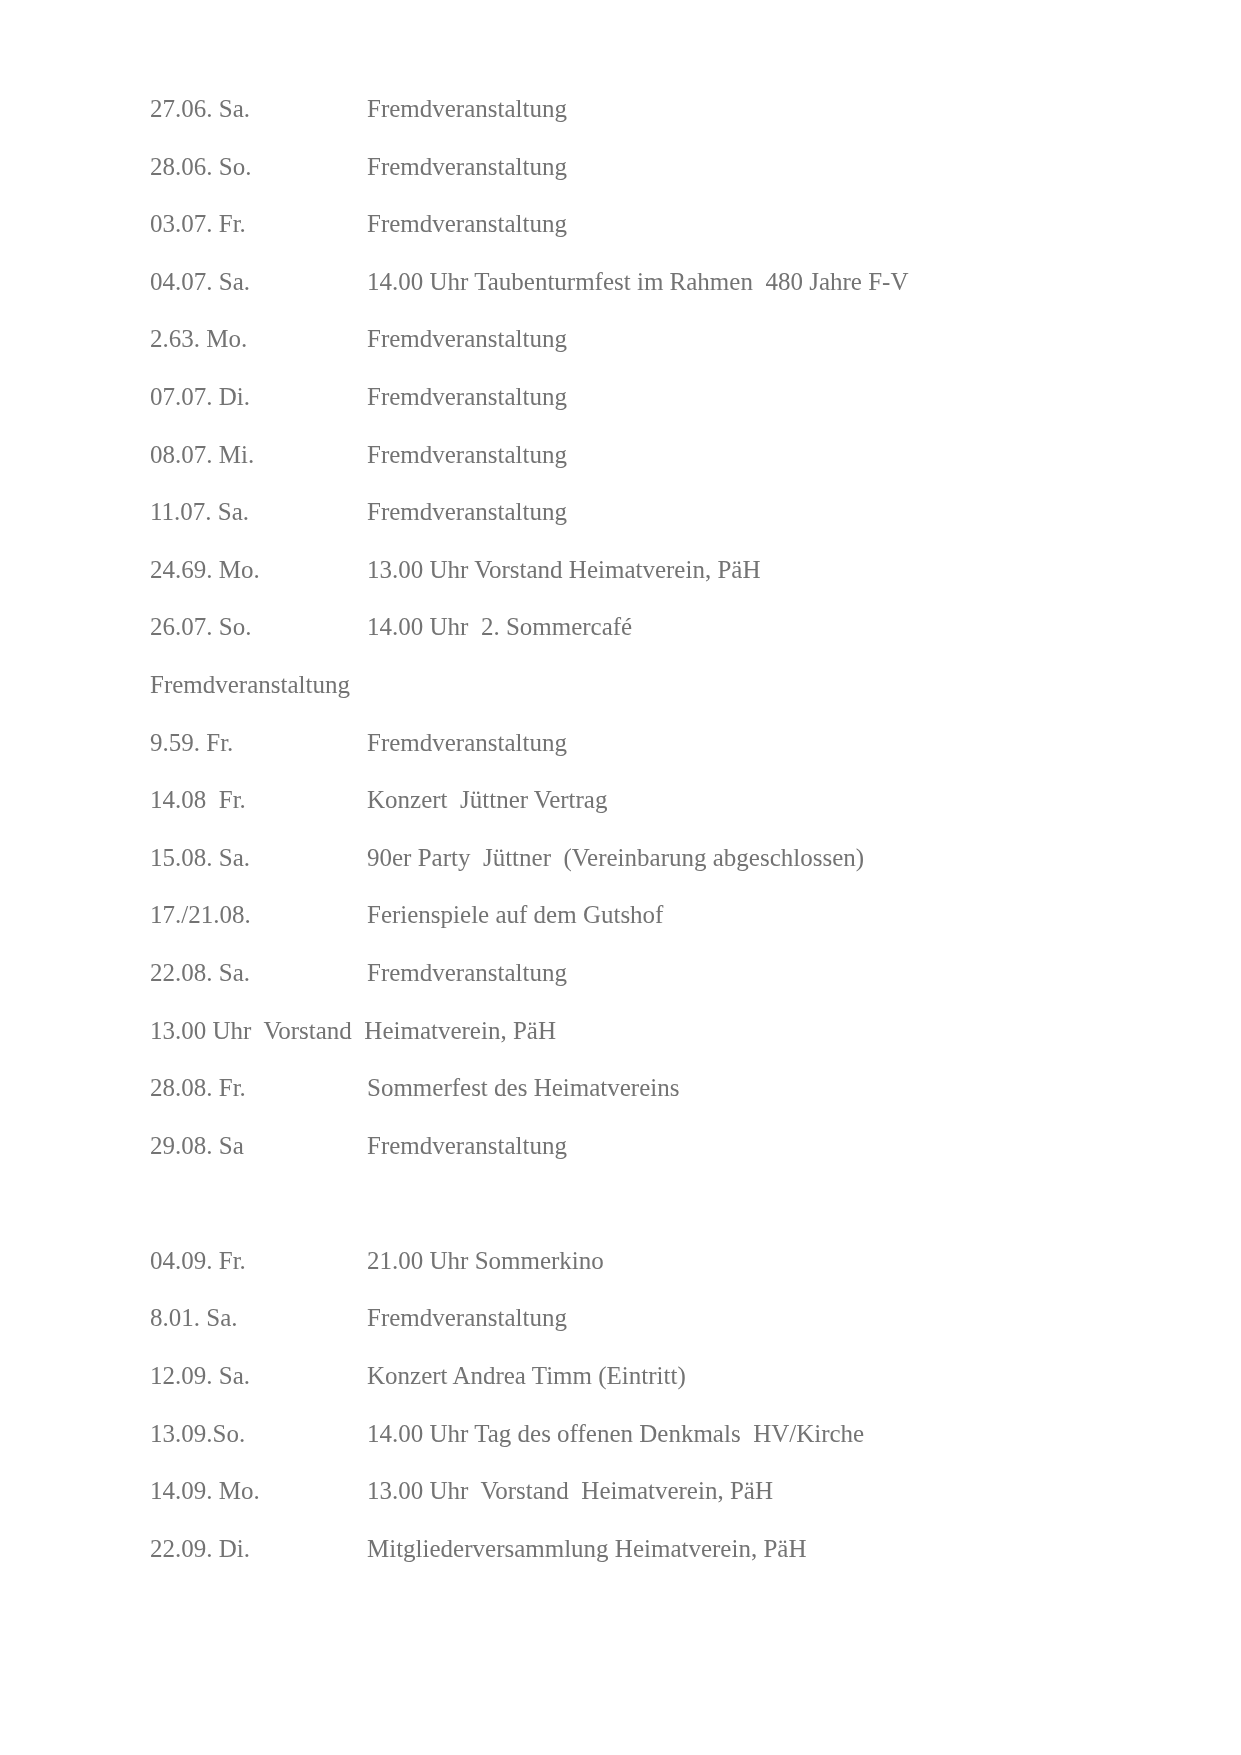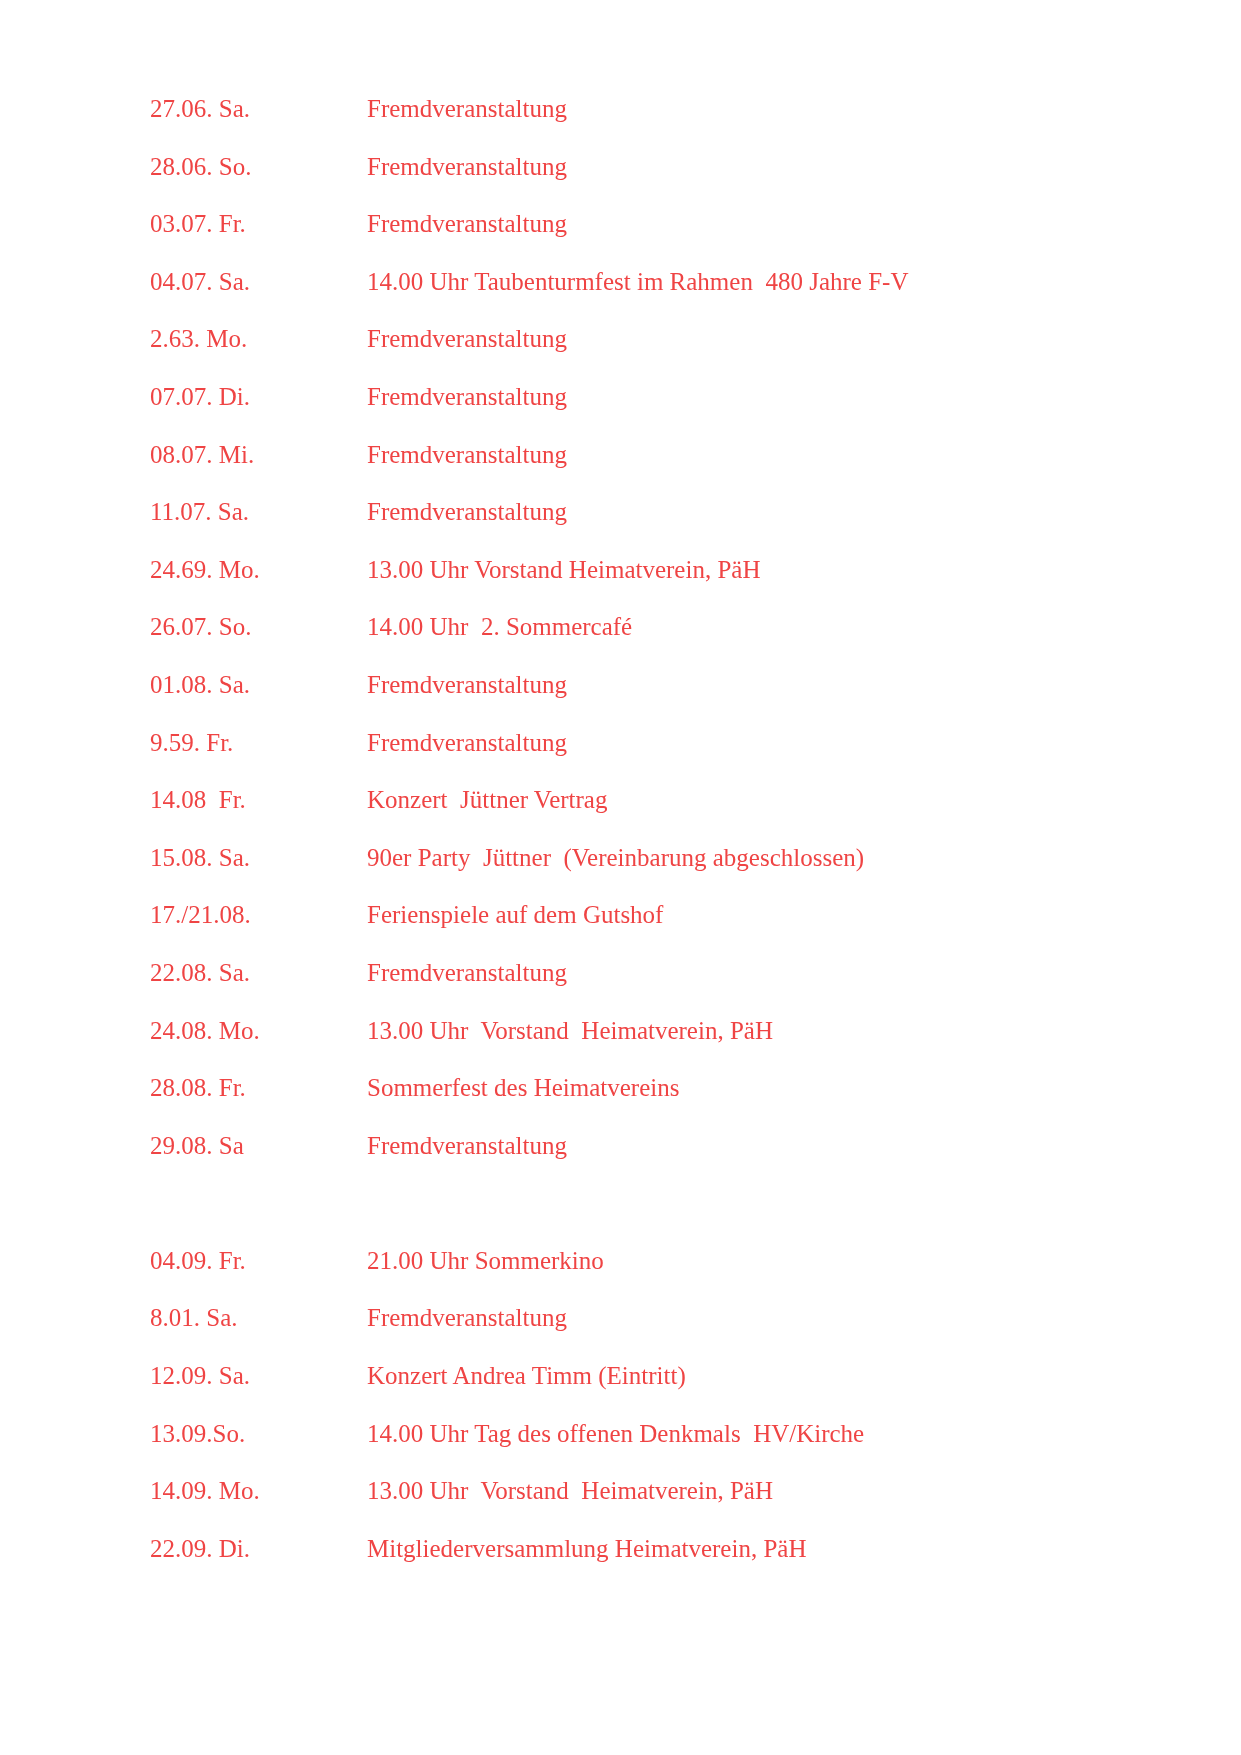--- a/index.html
+++ b/index.html
@@ -7,21 +7,21 @@
     padding: 0;
     background: #ffffff;
   }
   .page {
     position: relative;
     width: 1241px;
     height: 1755px;
     background: #ffffff;
     overflow: hidden;
     font-family: "Liberation Serif", "DejaVu Serif", serif;
-    color: #ef4444;
+    color: #737373;
   }
   .rows {
     position: absolute;
     left: 150px;
     top: 80px;
     right: 40px;
   }
   .row {
     display: flex;
     align-items: baseline;
@@ -90,21 +90,20 @@
     <div class="date">24.69. Mo.</div>
     <div class="event">13.00 Uhr Vorstand Heimatverein, PäH</div>
   </div>
 
   <div class="row bold">
     <div class="date">26.07. So.</div>
     <div class="event">14.00 Uhr  2. Sommercafé</div>
   </div>
 
   <div class="row">
-    <div class="date">01.08. Sa.</div>
     <div class="event">Fremdveranstaltung</div>
   </div>
 
   <div class="row">
     <div class="date">9.59. Fr.</div>
     <div class="event">Fremdveranstaltung</div>
   </div>
 
   <div class="row">
     <div class="date">14.08  Fr.</div>
@@ -120,21 +119,20 @@
     <div class="date">17./21.08.</div>
     <div class="event">Ferienspiele auf dem Gutshof</div>
   </div>
 
   <div class="row">
     <div class="date">22.08. Sa.</div>
     <div class="event">Fremdveranstaltung</div>
   </div>
 
   <div class="row bold">
-    <div class="date">24.08. Mo.</div>
     <div class="event">13.00 Uhr  Vorstand  Heimatverein, PäH</div>
   </div>
 
   <div class="row bold">
     <div class="date">28.08. Fr.</div>
     <div class="event">Sommerfest des Heimatvereins</div>
   </div>
 
   <div class="row">
     <div class="date">29.08. Sa</div>

